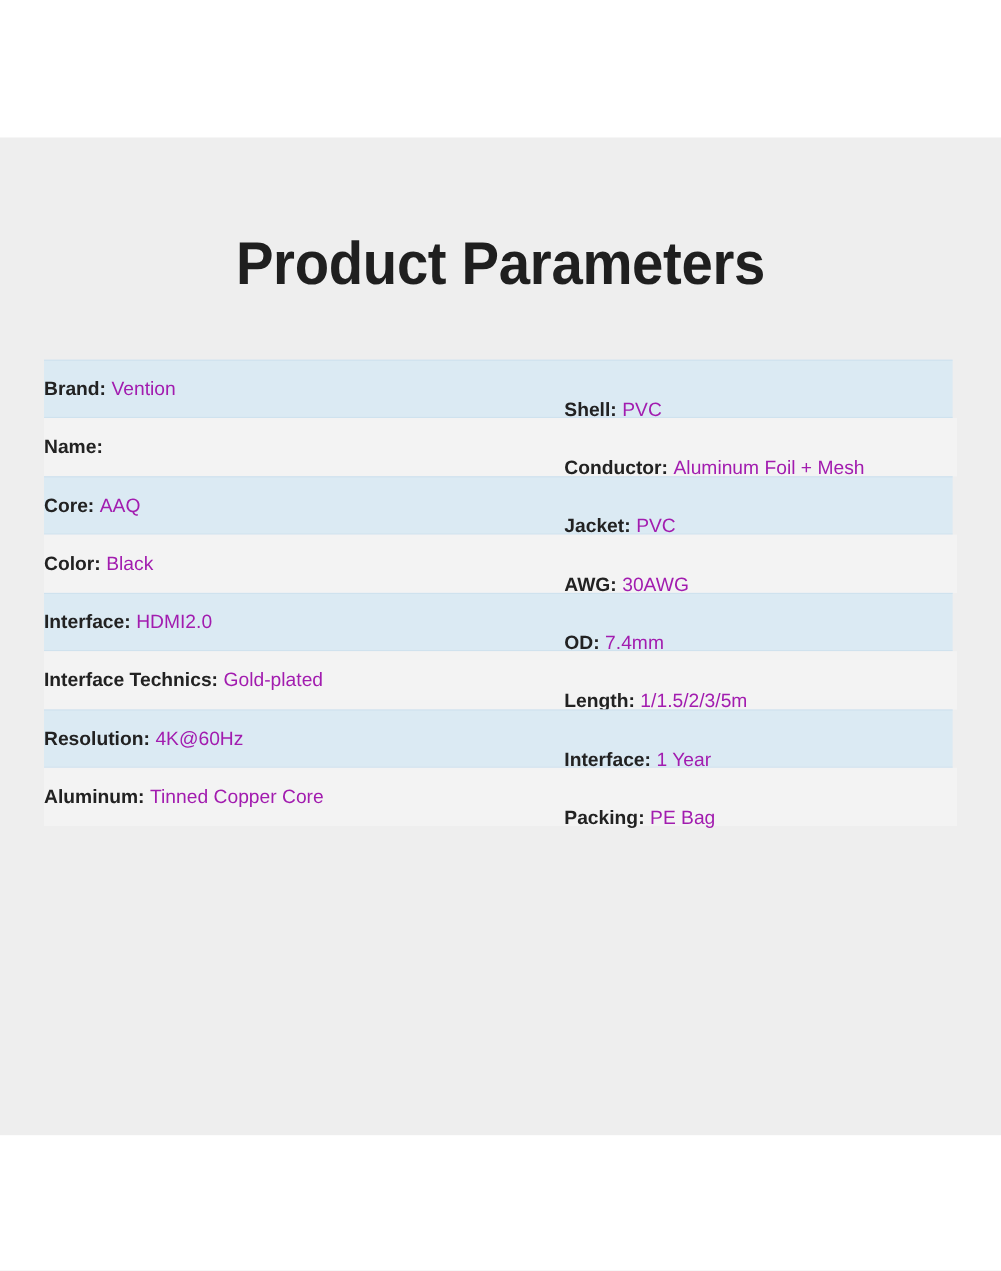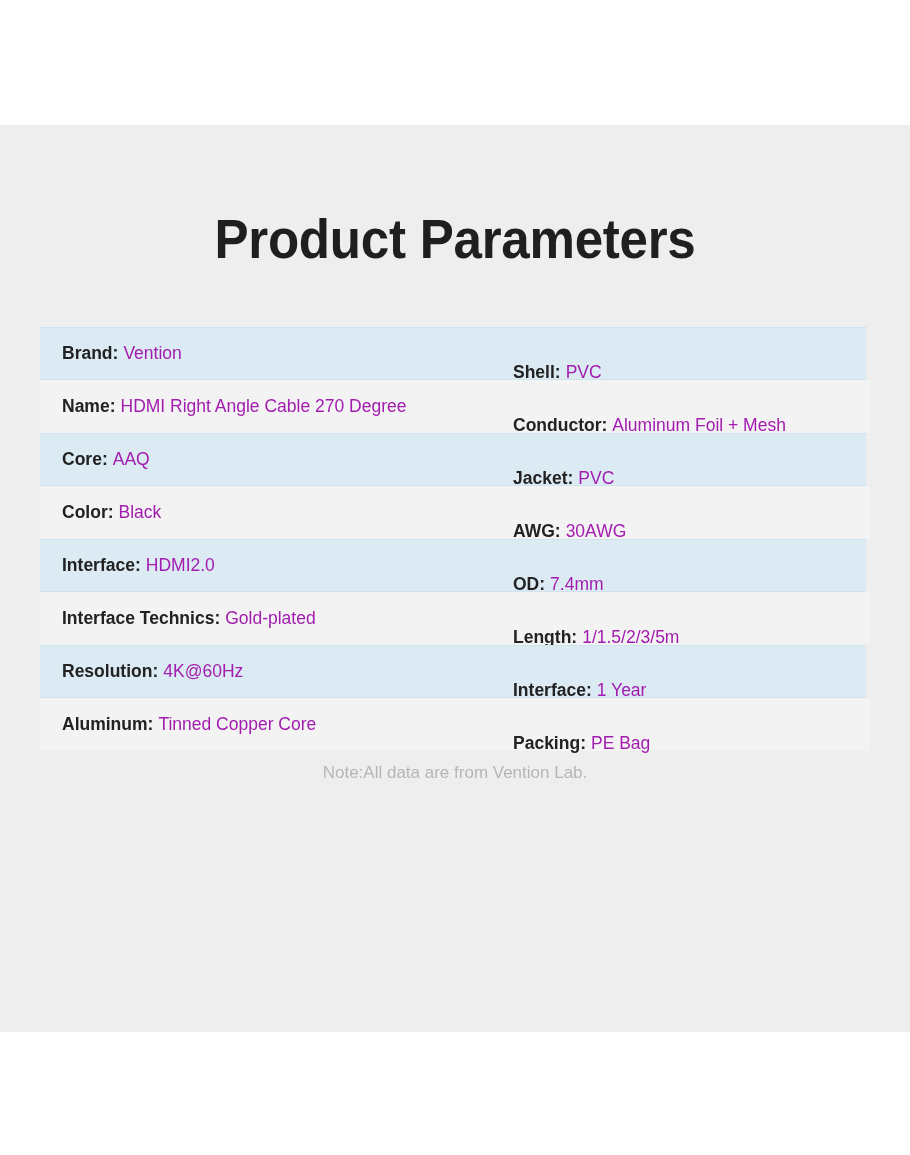--- a/index.html
+++ b/index.html
@@ -84,21 +84,20 @@
     align-items: baseline;
     box-sizing: border-box;
     font-size: 17.5px;
     line-height: 1.2;
     white-space: nowrap;
     overflow: hidden;
   }
 
   .param-cell.col-left {
     width: 473px;
-    padding-left: 22px;
   }
 
   .param-cell.col-right {
     flex: 1 1 auto;
     padding-left: 0;
     margin-top: 38px;
   }
 
   .param-key {
     font-weight: bold;
@@ -147,21 +146,20 @@
         <div class="param-cell col-right">
           <span class="param-key">Shell</span>
           <span class="param-sep">:</span>
           <span class="param-val">PVC</span>
         </div>
       </div>
       <div class="param-row shade-plain">
         <div class="param-cell col-left">
           <span class="param-key">Name</span>
           <span class="param-sep">:</span>
-          <span class="param-val">HDMI Right Angle Cable 270 Degree</span>
         </div>
         <div class="param-cell col-right">
           <span class="param-key">Conductor</span>
           <span class="param-sep">:</span>
           <span class="param-val">Aluminum Foil + Mesh</span>
         </div>
       </div>
       <div class="param-row shade-blue">
         <div class="param-cell col-left">
           <span class="param-key">Core</span>
@@ -229,15 +227,14 @@
           <span class="param-val">Tinned Copper Core</span>
         </div>
         <div class="param-cell col-right">
           <span class="param-key">Packing</span>
           <span class="param-sep">:</span>
           <span class="param-val">PE Bag</span>
         </div>
       </div>
     </div>
 
-  <div class="table-note">Note:All data are from Vention Lab.</div>
 
 </div>
 
 </body></html>

